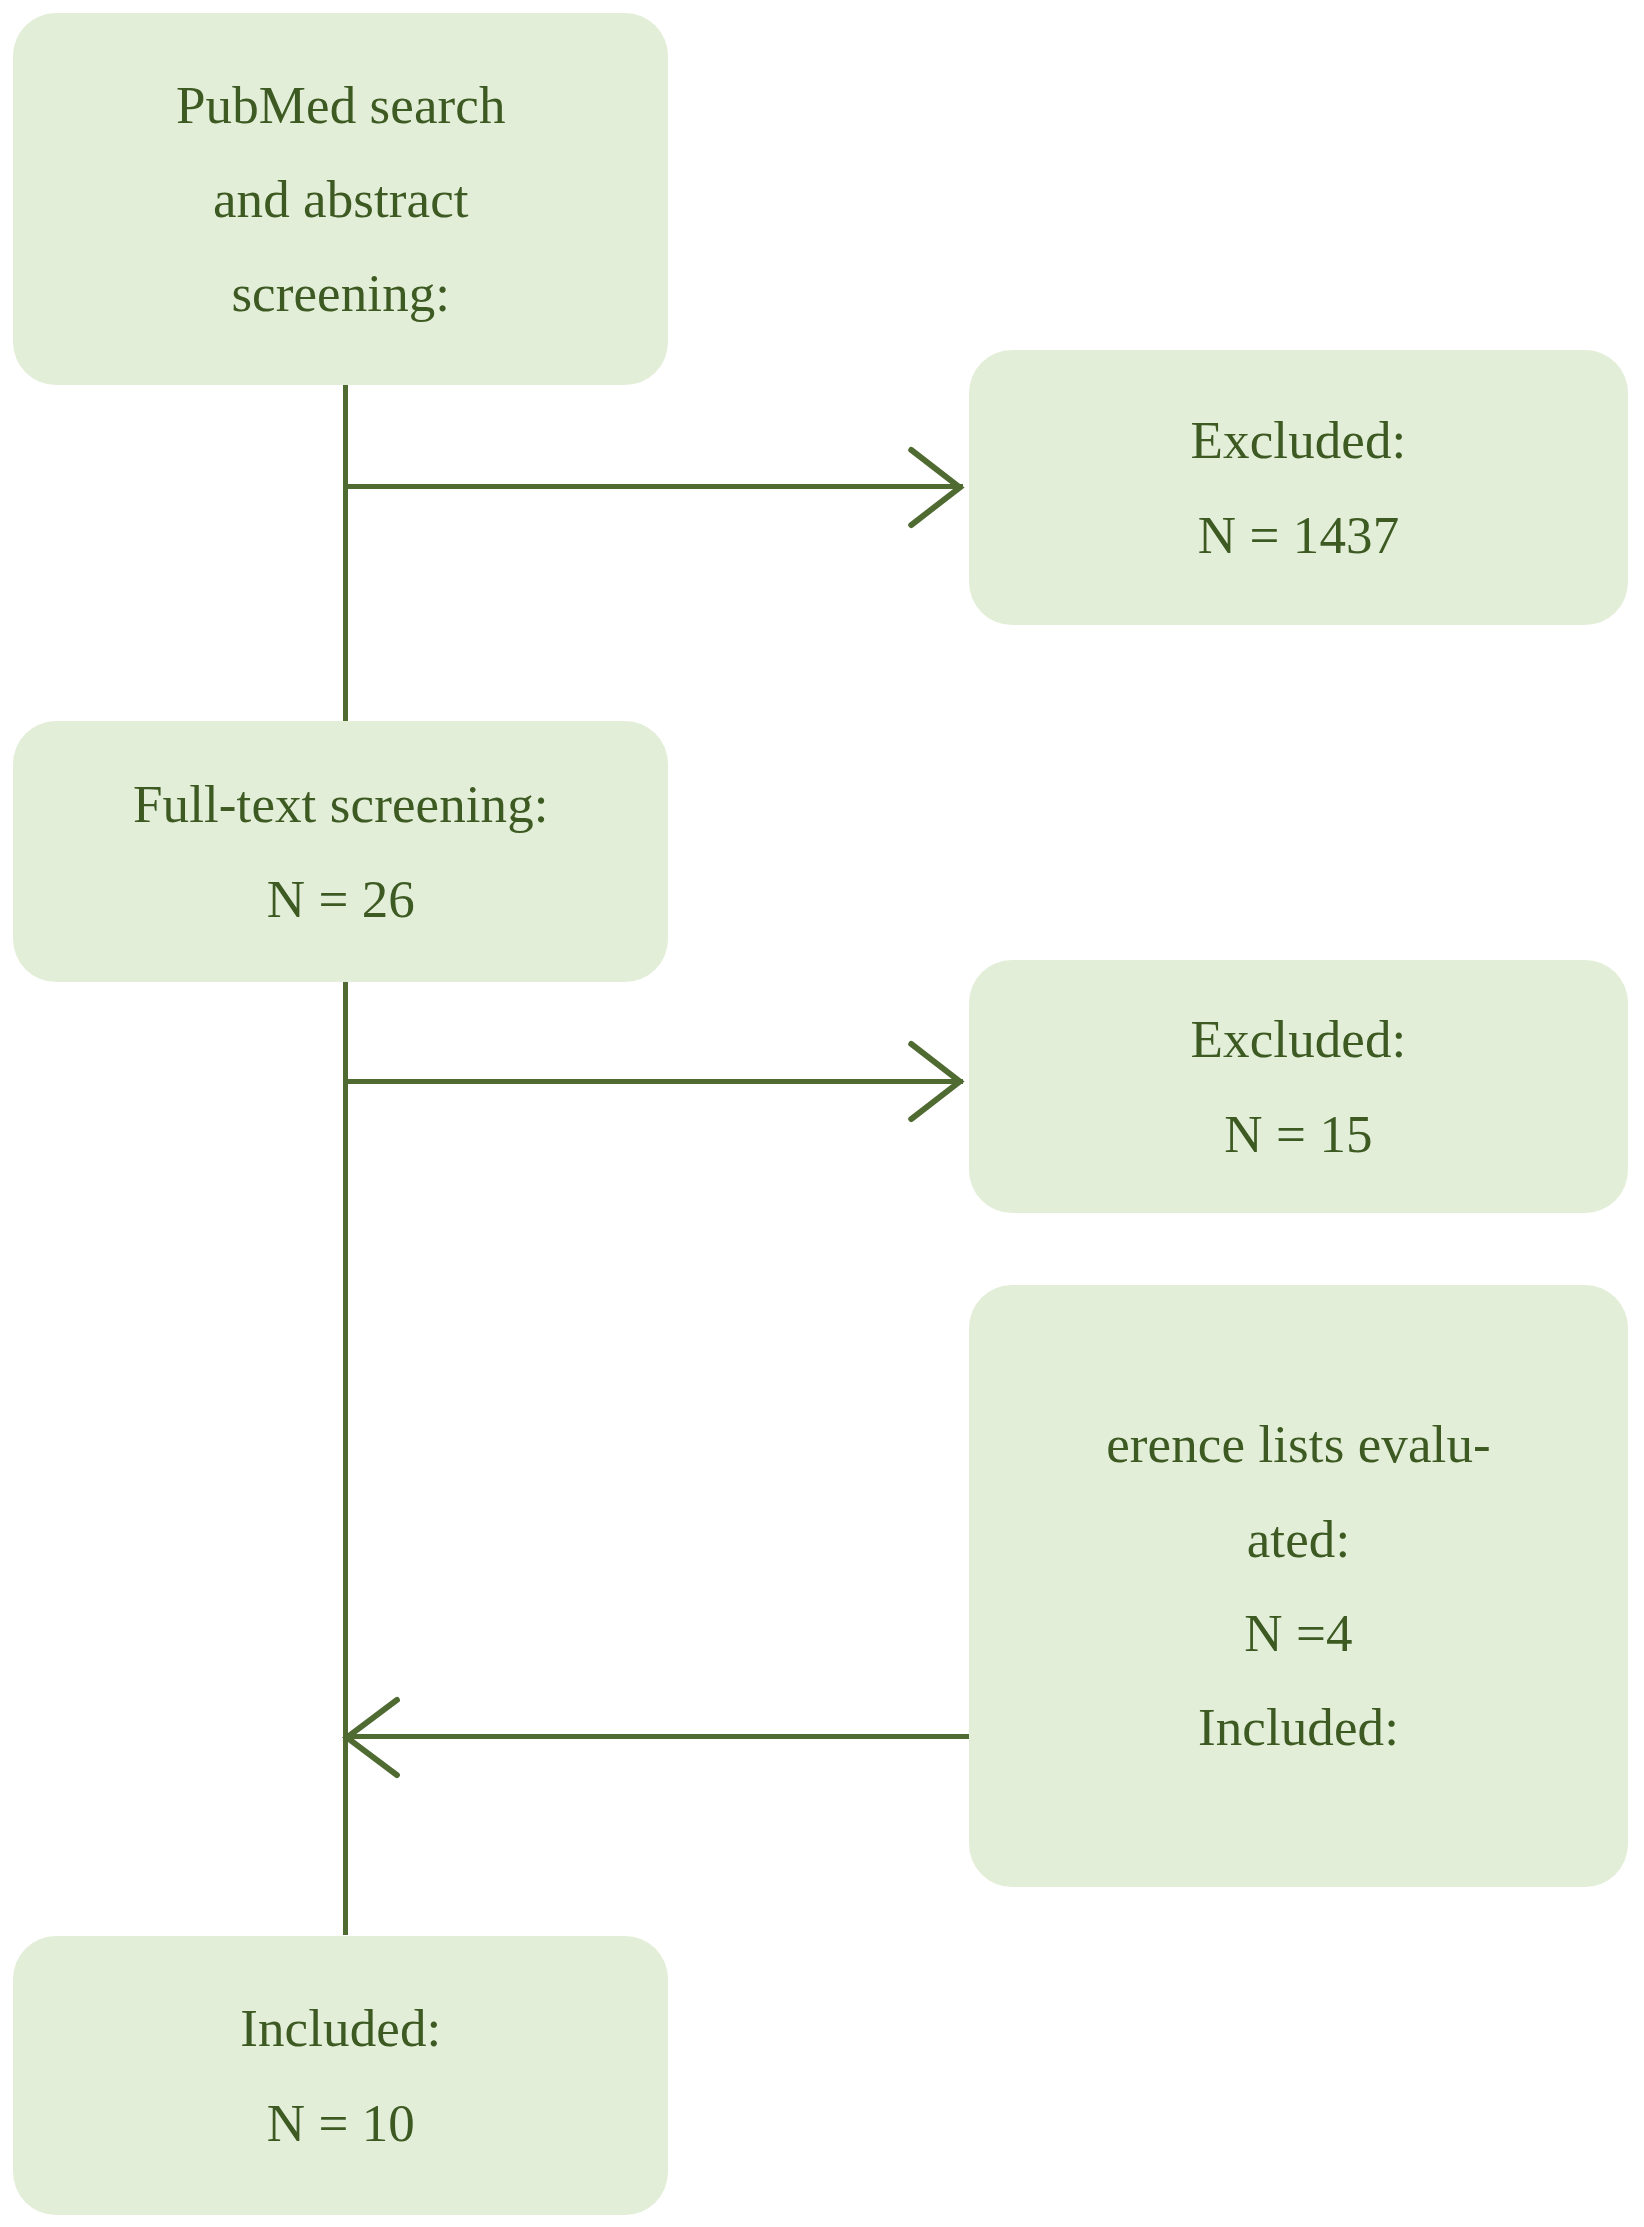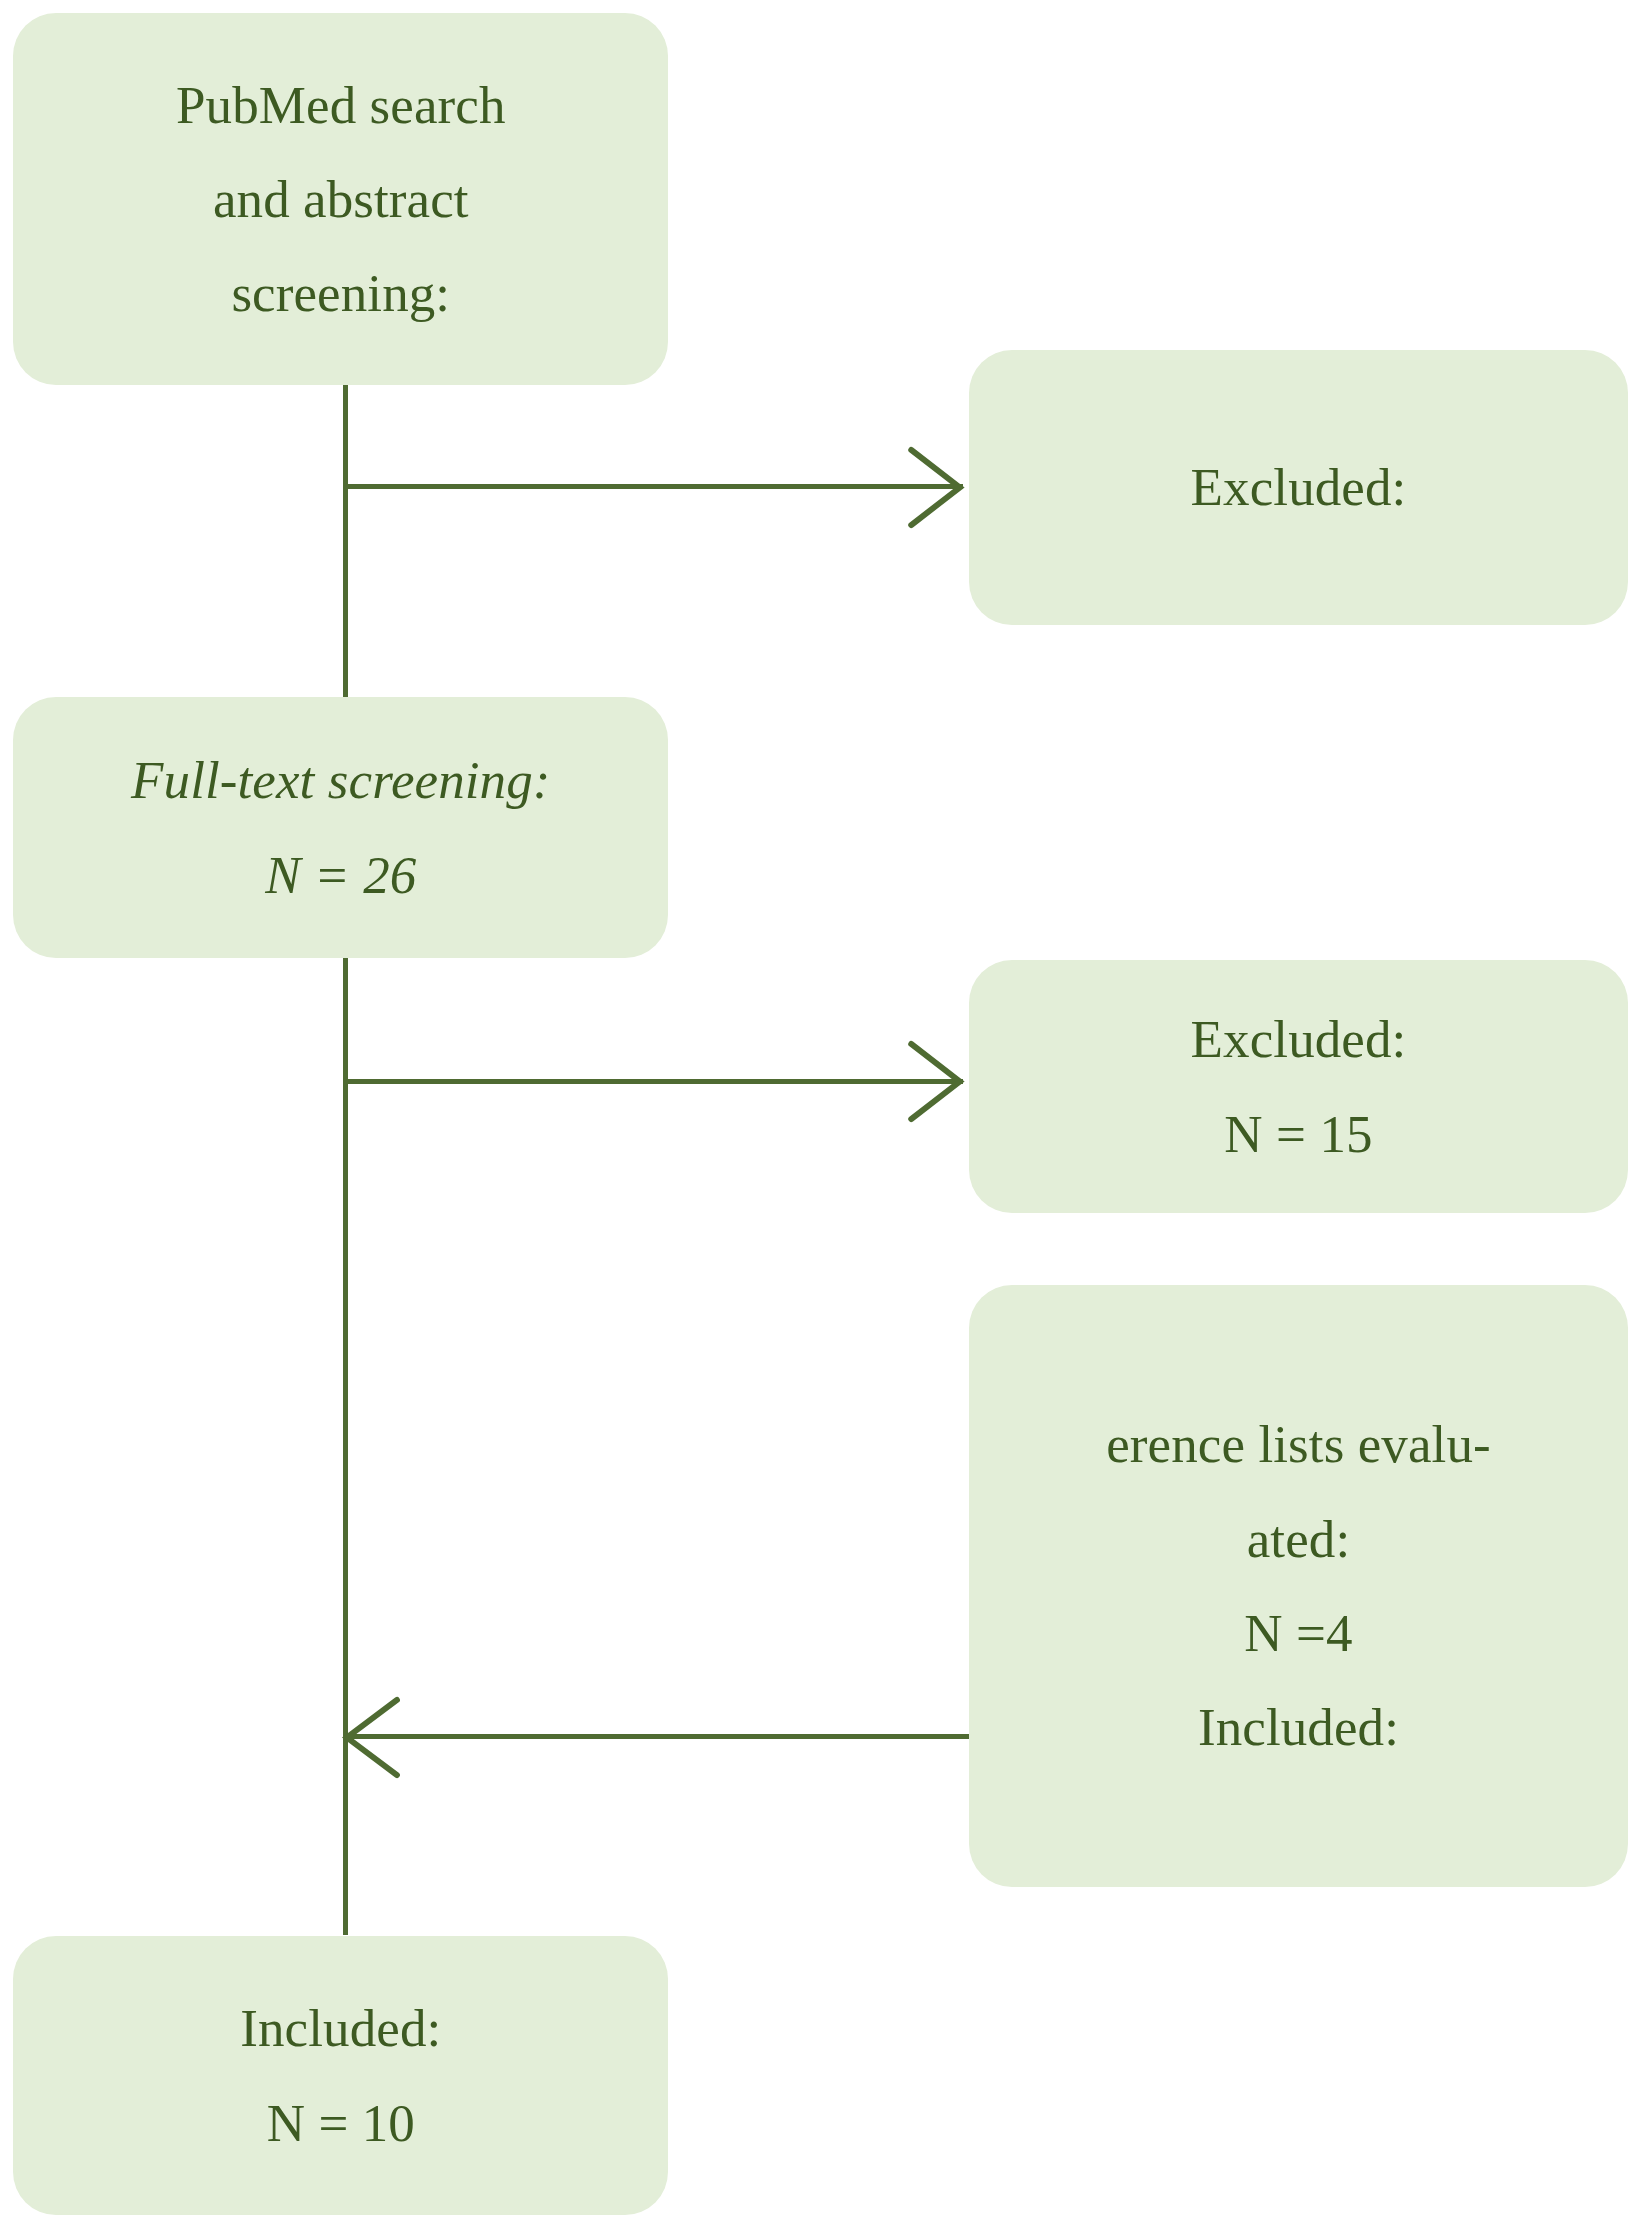--- a/index.html
+++ b/index.html
@@ -32,21 +32,21 @@
     padding: 7.4px 25px;
   }
   .node .line {
     display: block;
     white-space: pre;
   }
 
   
   #node-pubmed-search   { left: 13.3px;   top: 13.3px;   width: 655px;  height: 372px; }
   #node-excluded-1      { left: 969px; top: 350px;  width: 659px;  height: 275px; }
-  #node-fulltext        { left: 13.3px;   top: 697px;  width: 655px;  height: 261px; font-style: italic; }
+  #node-fulltext        { left: 13.3px;   top: 721px;  width: 655px;  height: 261px; }
   #node-excluded-2      { left: 969px; top: 960px; width: 659px;  height: 253px; }
   #node-reference-lists { left: 969px; top: 1285px; width: 659px;  height: 602px; }
   #node-included        { left: 13.3px;   top: 1936px; width: 655px;  height: 279px; }
 
   
   .edge {
     position: absolute;
     background: #4f6b32;
   }
   #edge-main-spine {
@@ -113,20 +113,21 @@
   </div>
 
   <div class="node" id="node-pubmed-search">
     <span class="line">PubMed search</span>
     <span class="line">and abstract</span>
     <span class="line">screening:</span>
   </div>
 
   <div class="node" id="node-excluded-1">
     <span class="line">Excluded:</span>
+    <span class="line">N = 1437</span>
   </div>
 
   <div class="node" id="node-fulltext">
     <span class="line">Full-text screening:</span>
     <span class="line">N = 26</span>
   </div>
 
   <div class="node" id="node-excluded-2">
     <span class="line">Excluded:</span>
     <span class="line">N = 15</span>

